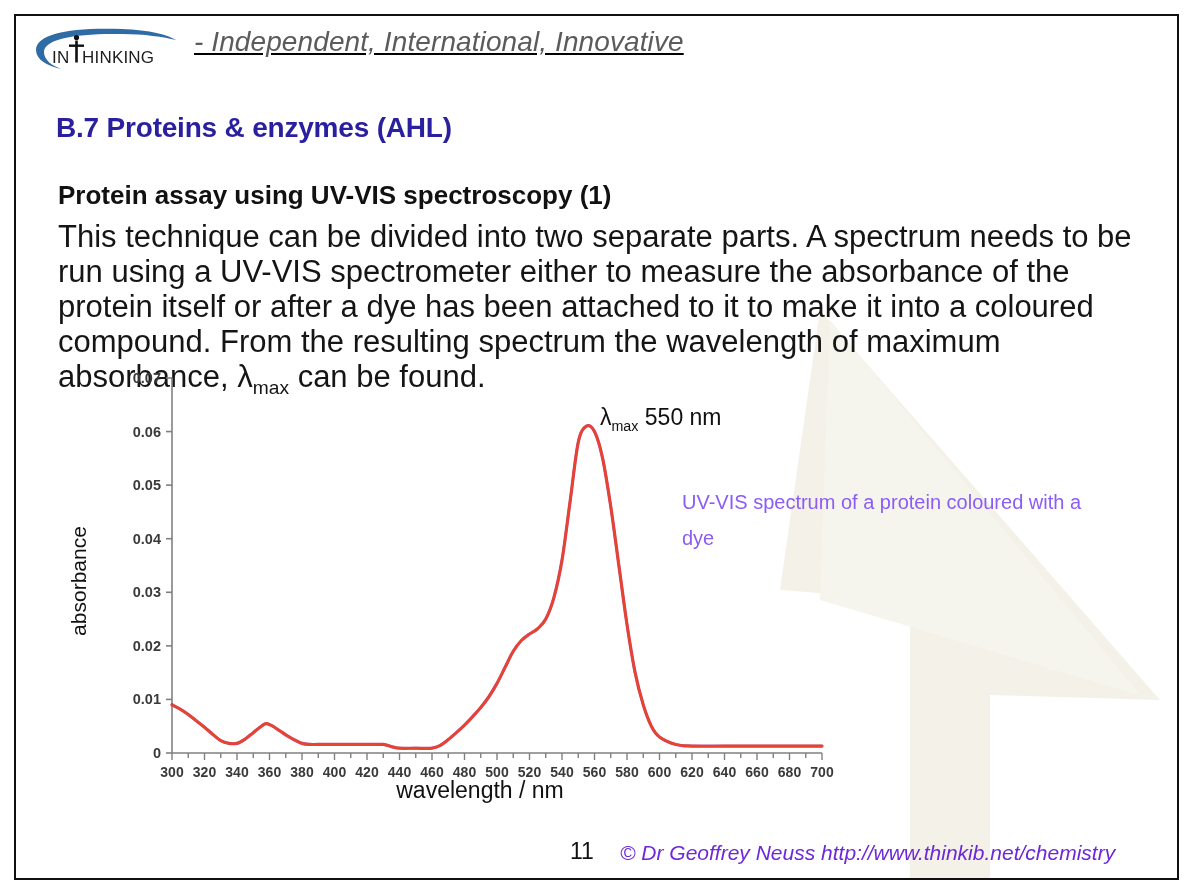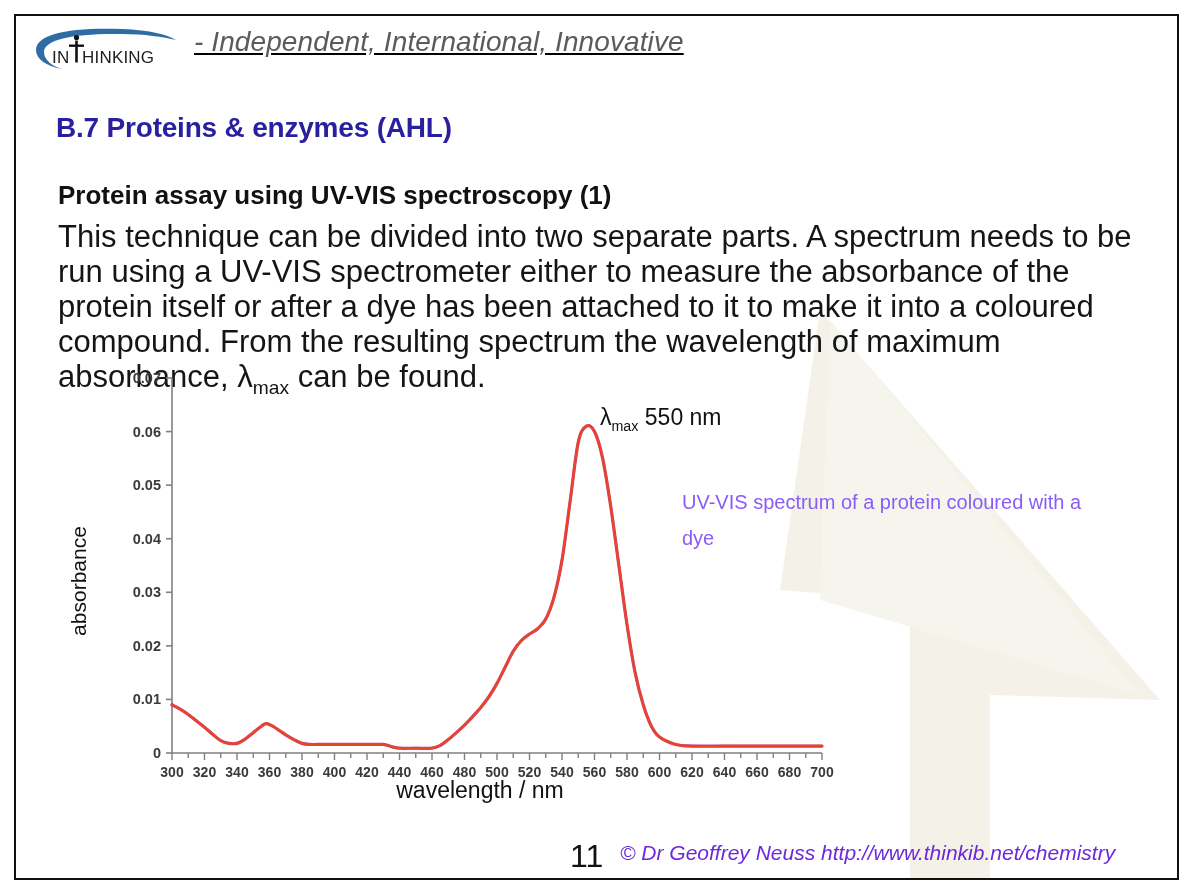--- a/index.html
+++ b/index.html
@@ -137,21 +137,21 @@
     font-size: 20px;
     line-height: 36px;
     color: #8b5cf6;
     width: 400px;
     margin-left: 12px;
   }
   .page-number {
     position: absolute;
     left: 570px;
     top: 838px;
-    font-size: 32px;
+    font-size: 23px;
     color: #111111;
   }
   .copyright {
     position: absolute;
     left: 620px;
     top: 841px;
     font-size: 21px;
     font-style: italic;
     color: #6d28d9;
     white-space: nowrap;

